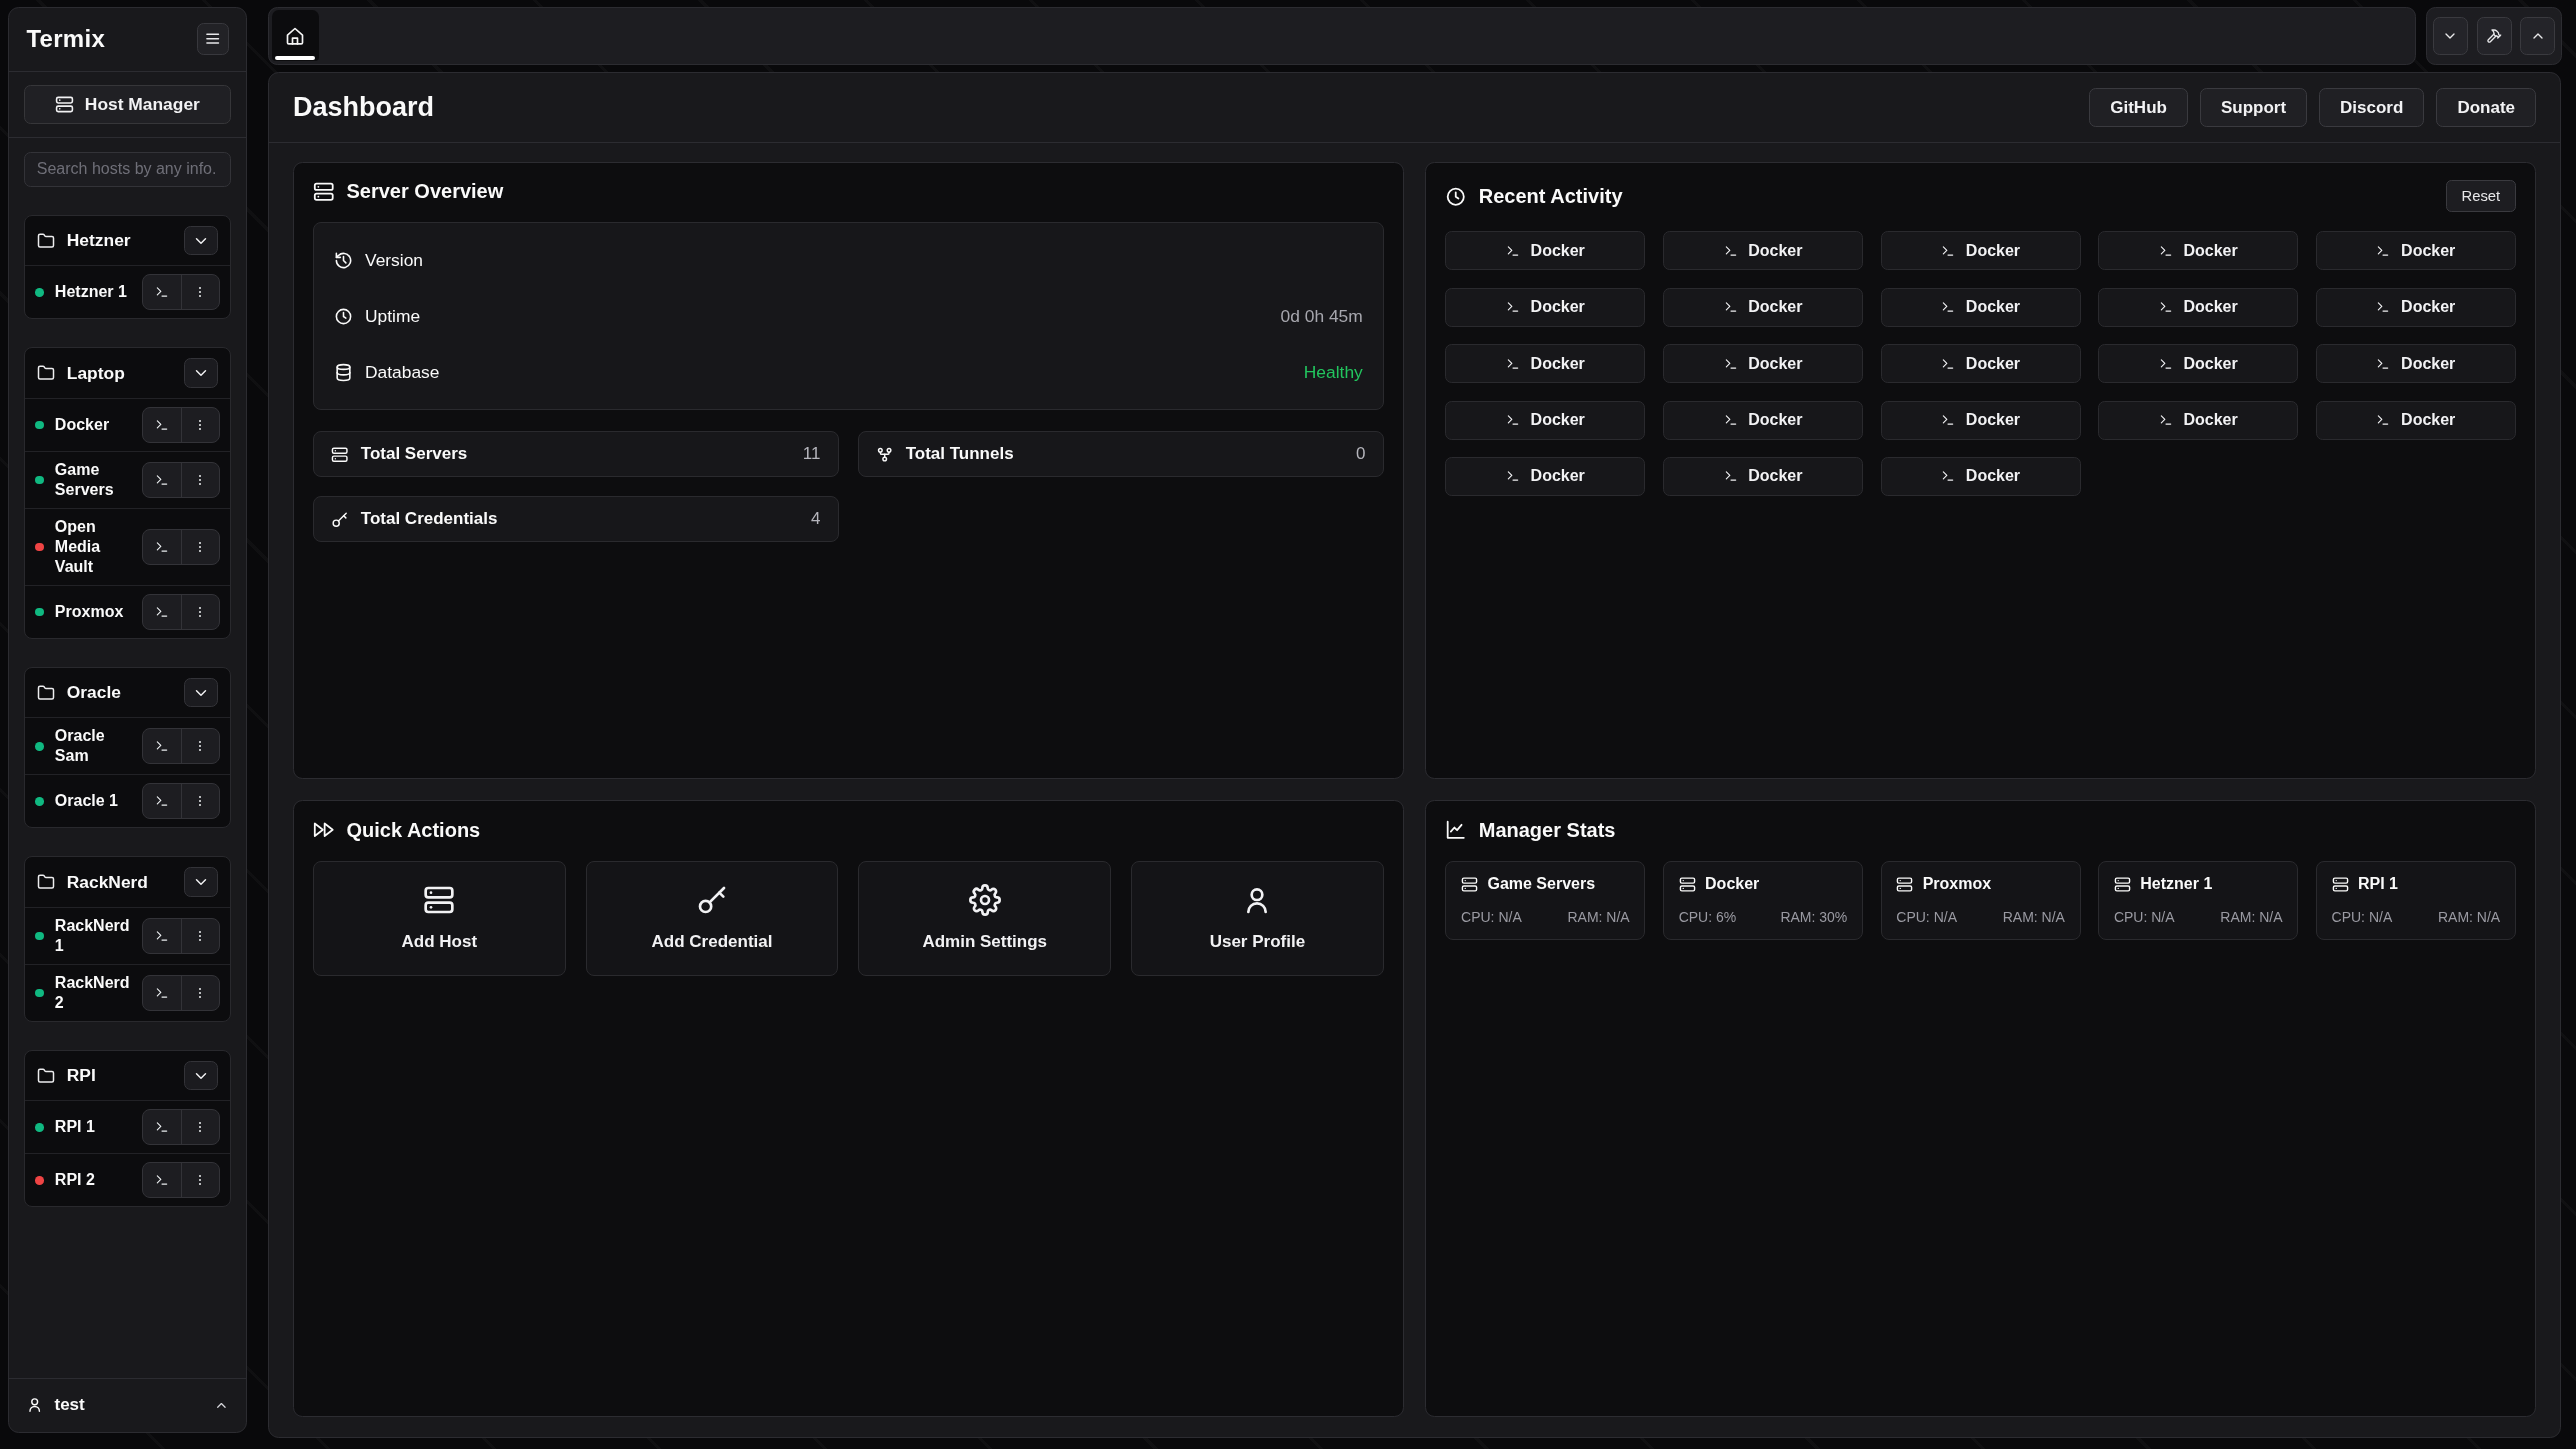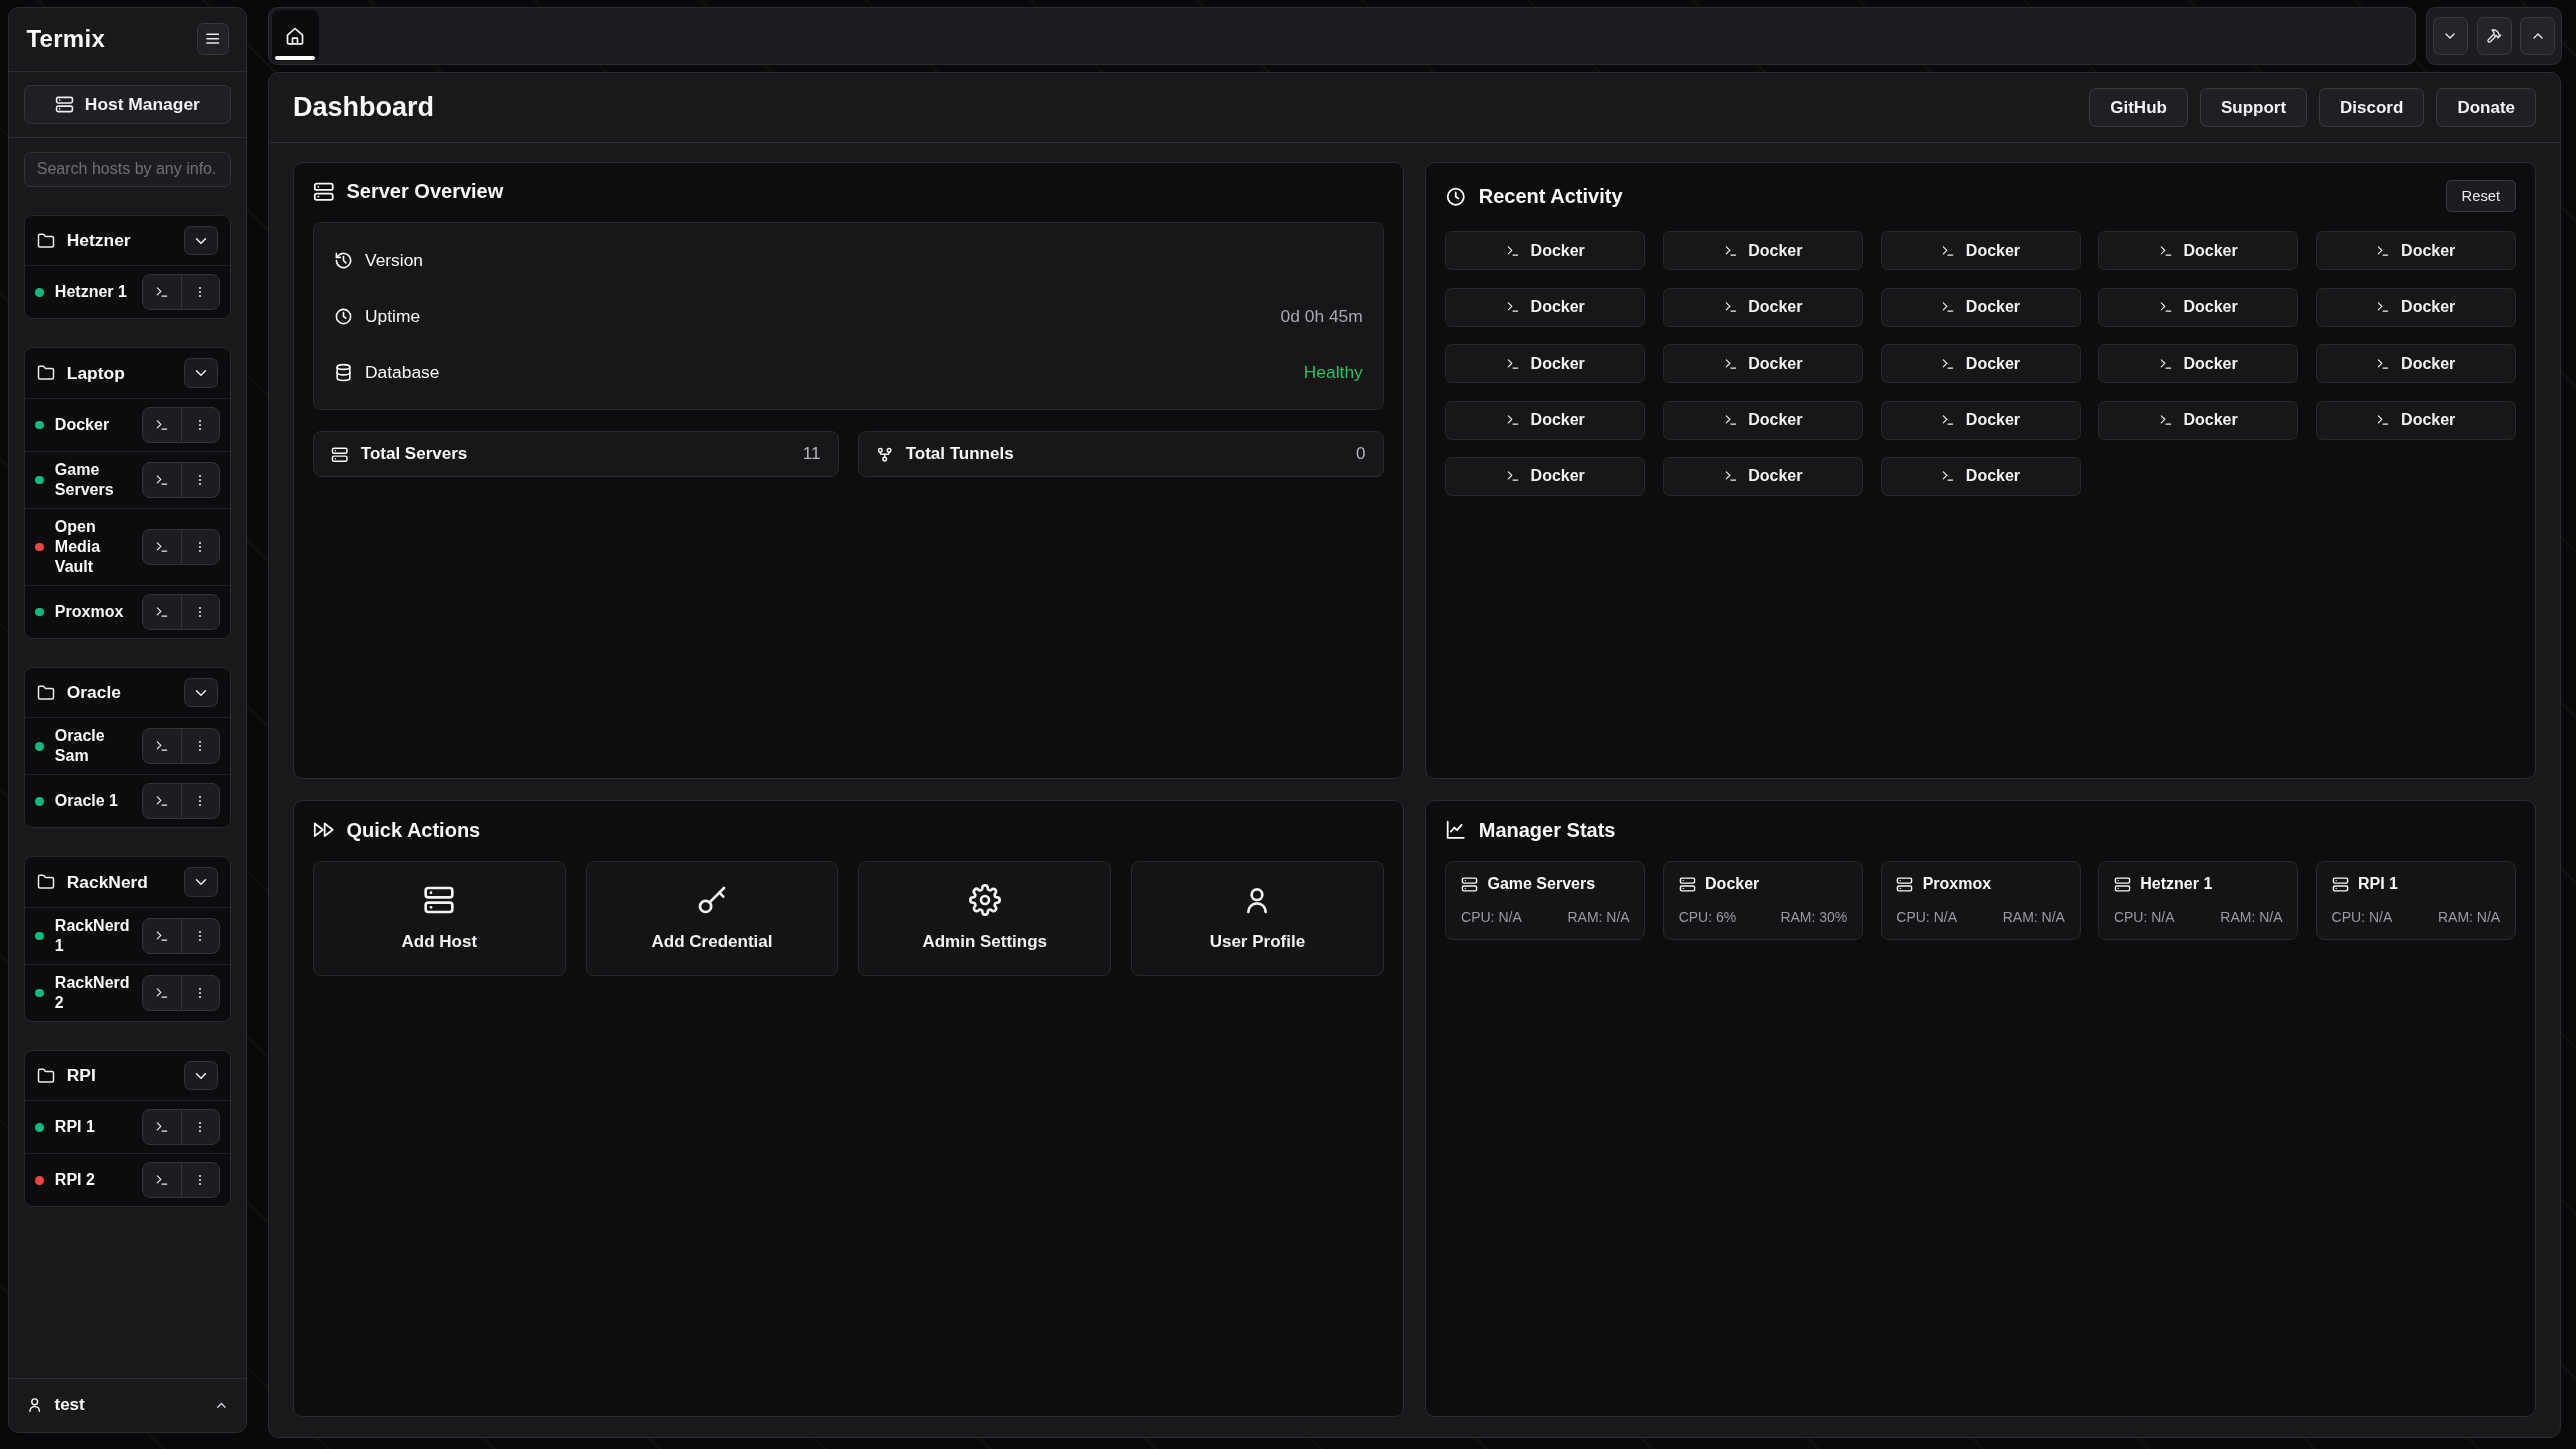--- a/index.html
+++ b/index.html
@@ -654,20 +654,31 @@
                 <circle cx="6" cy="6" r="2.5"></circle>
                 <circle cx="18" cy="6" r="2.5"></circle>
                 <circle cx="12" cy="18" r="2.5"></circle>
                 <path d="M6 8.5v1a2 2 0 0 0 2 2h8a2 2 0 0 0 2-2v-1"></path>
                 <path d="M12 11.5v4"></path>
               </svg>
             </span>
             <span class="total-label">Total Tunnels</span>
             <span class="total-value">0</span>
           </div>
+          <div class="total-card">
+            <span class="ic">
+              <svg viewBox="0 0 24 24">
+                <circle cx="7.2" cy="16.8" r="4.2"></circle>
+                <path d="M10.2 13.8L21 3"></path>
+                <path d="M17.5 6.5l3 3"></path>
+              </svg>
+            </span>
+            <span class="total-label">Total Credentials</span>
+            <span class="total-value">4</span>
+          </div>
         </div>
     </section>
 
     <section class="panel">
       <div class="panel-header">
         <span class="ic">
             <svg viewBox="0 0 24 24">
               <circle cx="12" cy="12" r="9"></circle>
               <path d="M12 7v5l3 2"></path>
             </svg>

